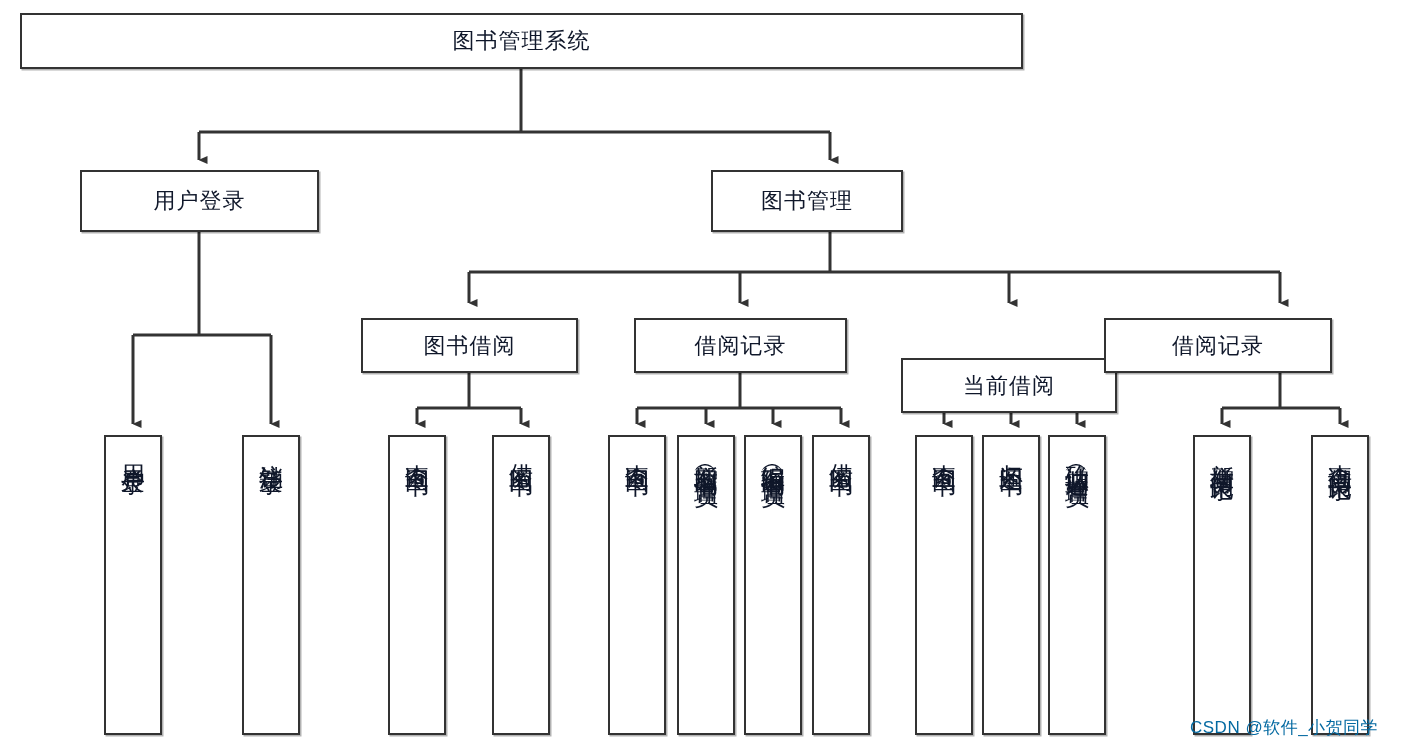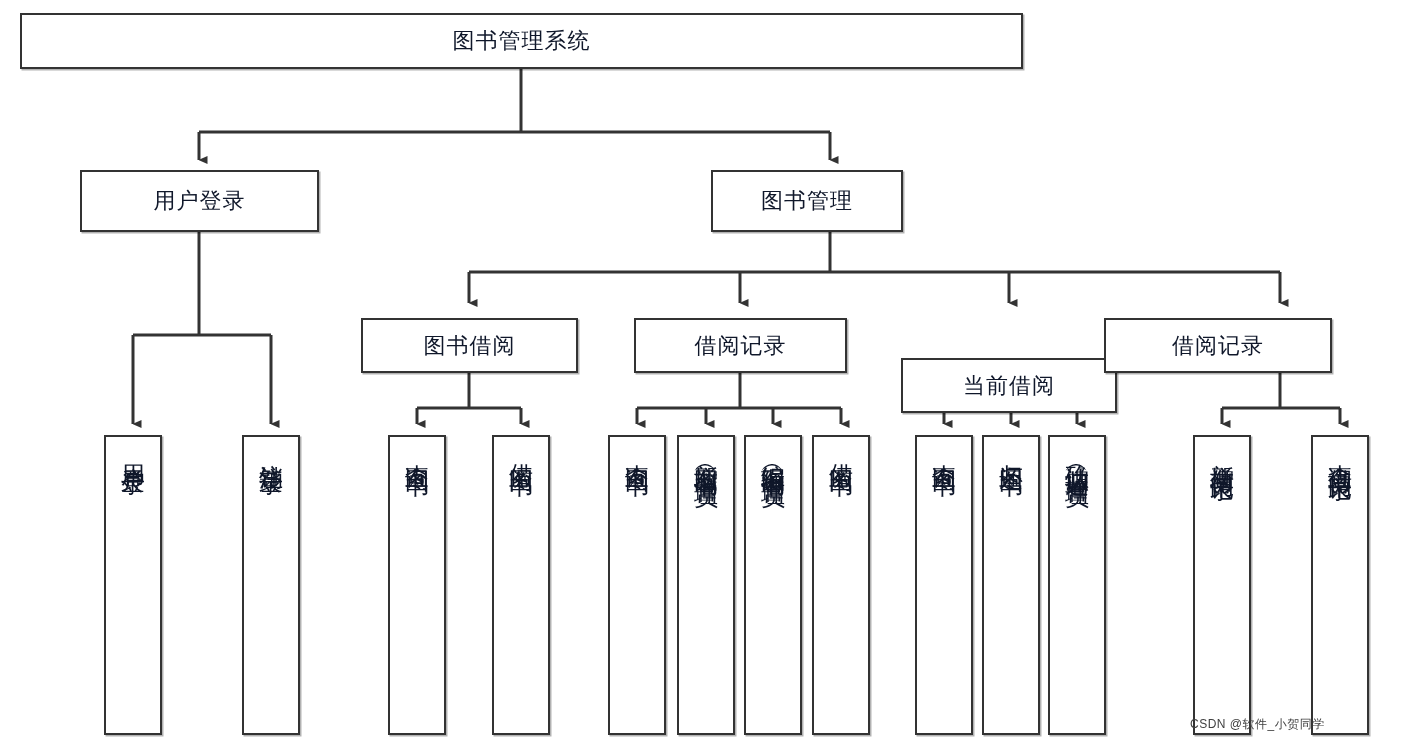--- a/index.html
+++ b/index.html
@@ -52,22 +52,22 @@
   .node-box.vertical .node-label {
     writing-mode: vertical-rl;
     text-orientation: upright;
     font-size: 24px;
     letter-spacing: 3px;
     line-height: 1;
     white-space: nowrap;
   }
   .watermark {
     position: absolute;
-    font-size: 12px;
-    color: #404040;
+    font-size: 17px;
+    color: #0369a1;
     letter-spacing: 0.5px;
     white-space: nowrap;
     pointer-events: none;
   }
 </style>
 </head>
 <body>
 
 <div id="diagram-root">
 

